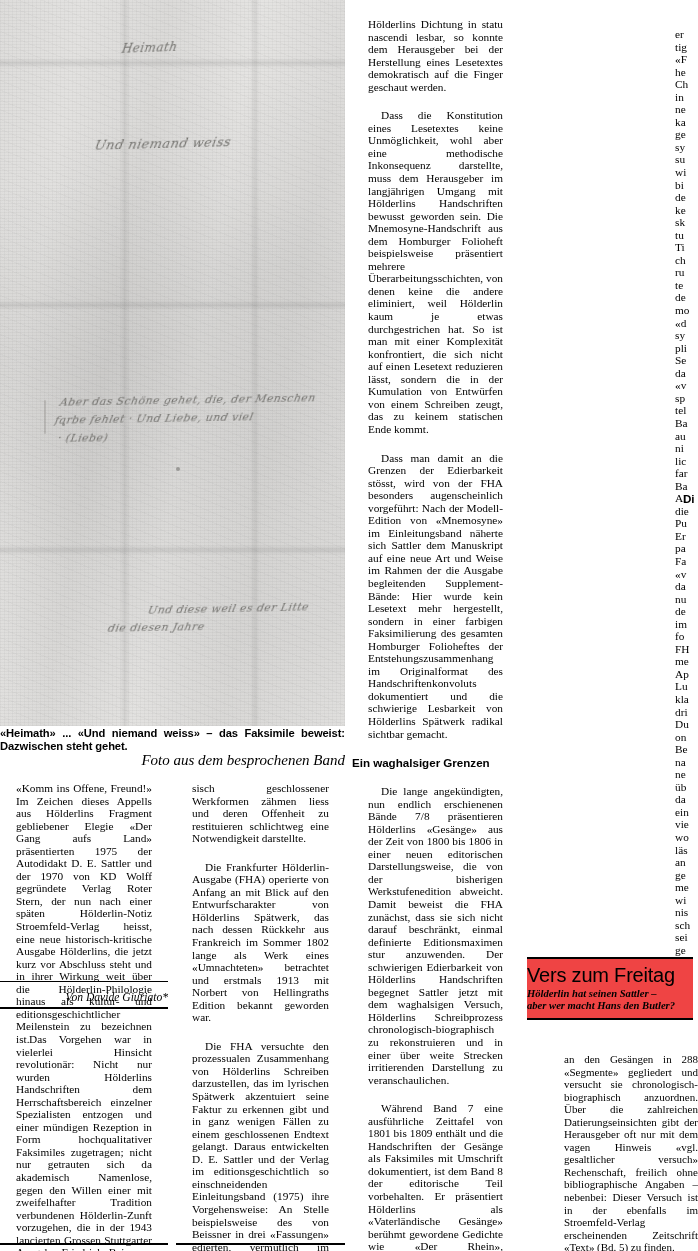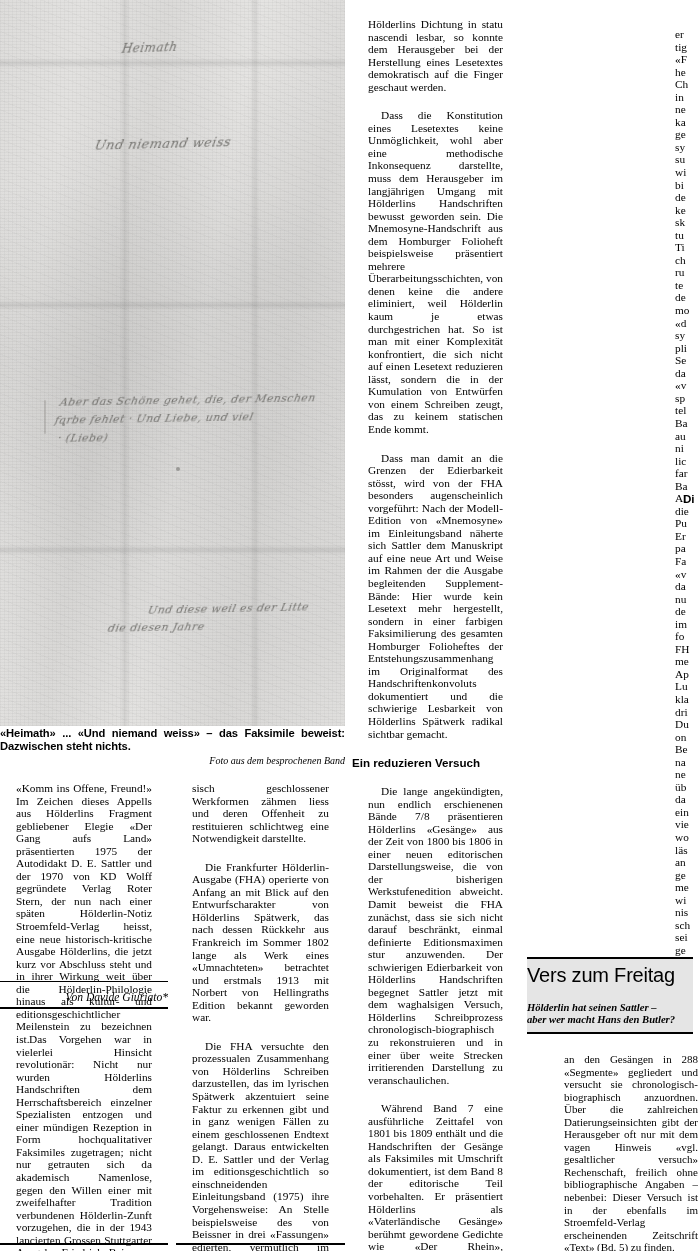--- a/index.html
+++ b/index.html
@@ -56,21 +56,21 @@
   
   .caption-wrap{position:absolute;left:0;top:727px;width:345px;}
   .caption-head{
     font-family:"Liberation Sans", sans-serif;
     font-weight:bold;font-size:11.2px;line-height:13.4px;
     text-align:justify;text-align-last:left;
     letter-spacing:-0.1px;
   }
   .caption-credit{
     font-family:"Liberation Serif", serif;
-    font-style:italic;font-size:10px;line-height:13px;
+    font-style:italic;font-size:15px;line-height:13px;
     text-align:right;margin-top:0px;
   }
 
   
   .col{
     position:absolute;
     font-size:11.3px;
     line-height:12.55px;
     text-align:justify;
     -webkit-hyphens:auto;hyphens:auto;
@@ -98,31 +98,31 @@
     font-family:"Liberation Sans", sans-serif;
     font-weight:bold;font-size:11.6px;line-height:13px;
     margin:5px 0 1px 0;text-indent:0;text-align:left;
   }
 
   
   .vzf{
     position:absolute;left:527px;top:957px;width:166px;
     border-top:2px solid #000;border-bottom:2px solid #000;
     padding:5px 0 5px 0;
-    background:#e5e5e5;
+    background:#ef4444;
   }
   .vzf-title{
     font-family:"Liberation Sans", sans-serif;
     font-weight:normal;font-size:20px;line-height:22px;
     letter-spacing:-0.2px;
   }
   .vzf-sub{
     font-family:"Liberation Serif", serif;
     font-style:italic;font-weight:bold;font-size:10.6px;line-height:12.4px;
-    margin-top:16px;
+    margin-top:2px;
   }
 </style>
 </head>
 <body>
 
 <div class="page">
 
   <div class="facsimile">
     <div class="grain"></div>
     <div class="fold" style="top:58px;"></div>
@@ -141,21 +141,21 @@
 
     <div class="hw" style="left:148px;top:604px;font-size:11px;transform:rotate(-1.2deg) skewX(-13deg);">Und diese weil es der Litte</div>
     <div class="hw" style="left:108px;top:622px;font-size:11px;transform:rotate(-1deg) skewX(-13deg);">die diesen Jahre</div>
 
     <div class="inkdot" style="left:176px;top:467px;width:4px;height:4px;"></div>
     <div class="inkdot" style="left:62px;top:423px;width:3px;height:3px;"></div>
     <div class="inkline" style="left:44px;top:400px;width:1.5px;height:34px;opacity:.25;"></div>
   </div>
 
   <div class="caption-wrap">
-    <div class="caption-head">«Heimath» ... «Und niemand weiss» – das Faksimile beweist: Dazwischen steht nichts.</div>
+    <div class="caption-head">«Heimath» ... «Und niemand weiss» – das Faksimile beweist: Dazwischen steht gehet.</div>
     <div class="caption-credit">Foto aus dem besprochenen Band</div>
   </div>
 
   <div class="col" id="col1">
     <p class="noind">«Komm ins Offene, Freund!» Im Zeichen dieses Appells aus Hölderlins Fragment gebliebener Elegie «Der Gang aufs Land» präsentierten 1975 der Autodidakt D. E. Sattler und der 1970 von KD Wolff gegründete Verlag Roter Stern, der nun nach einer späten Hölderlin-Notiz Stroemfeld-Verlag heisst, eine neue historisch-kritische Ausgabe Hölderlins, die jetzt kurz vor Abschluss steht und in ihrer Wirkung weit über die Hölderlin-Philologie hinaus als kultur- und editionsgeschichtlicher Meilenstein zu bezeichnen ist.</p>
   </div>
 
   <div class="rule-thin" style="left:0px;top:981px;width:168px;"></div>
   <div class="byline">Von Davide Giuriato*</div>
   <div class="rule-thick" style="left:0px;top:1007px;width:168px;"></div>
@@ -169,21 +169,21 @@
     <p class="noind">sisch geschlossener Werkformen zähmen liess und deren Offenheit zu restituieren schlichtweg eine Notwendigkeit darstellte.</p>
     <p>Die Frankfurter Hölderlin-Ausgabe (FHA) operierte von Anfang an mit Blick auf den Entwurfscharakter von Hölderlins Spätwerk, das nach dessen Rückkehr aus Frankreich im Sommer 1802 lange als Werk eines «Umnachteten» betrachtet und erstmals 1913 mit Norbert von Hellingraths Edition bekannt geworden war.</p>
     <p>Die FHA versuchte den prozessualen Zusammenhang von Hölderlins Schreiben darzustellen, das im lyrischen Spätwerk akzentuiert seine Faktur zu erkennen gibt und in ganz wenigen Fällen zu einem geschlossenen Endtext gelangt. Daraus entwickelten D. E. Sattler und der Verlag im editionsgeschichtlich so einschneidenden Einleitungsband (1975) ihre Vorgehensweise: An Stelle beispielsweise des von Beissner in drei «Fassungen» edierten, vermutlich im Sommer 1805 entstandenen Mnemosyne-Gedichts wurden durch die Faksimilierung und eine möglichst getreue Umschrift der Handschrift die verschiedenen Schichten der Niederschrift in einer «Phasenanalyse» typographisch differenziert dargestellt, ehe als Ende dieses Prozesses der Vorschlag eines Endtextes vorgebracht wurde. So konnte</p>
   </div>
   <div class="rule-thick" style="left:176px;top:1243px;width:169px;"></div>
 
   <div class="col" id="col3">
     <p class="noind">Hölderlins Dichtung in statu nascendi lesbar, so konnte dem Herausgeber bei der Herstellung eines Lesetextes demokratisch auf die Finger geschaut werden.</p>
     <p>Dass die Konstitution eines Lesetextes keine Unmöglichkeit, wohl aber eine methodische Inkonsequenz darstellte, muss dem Herausgeber im langjährigen Umgang mit Hölderlins Handschriften bewusst geworden sein. Die Mnemosyne-Handschrift aus dem Homburger Folioheft beispielsweise präsentiert mehrere Überarbeitungsschichten, von denen keine die andere eliminiert, weil Hölderlin kaum je etwas durchgestrichen hat. So ist man mit einer Komplexität konfrontiert, die sich nicht auf einen Lesetext reduzieren lässt, sondern die in der Kumulation von Entwürfen von einem Schreiben zeugt, das zu keinem statischen Ende kommt.</p>
     <p>Dass man damit an die Grenzen der Edierbarkeit stösst, wird von der FHA besonders augenscheinlich vorgeführt: Nach der Modell-Edition von «Mnemosyne» im Einleitungsband näherte sich Sattler dem Manuskript auf eine neue Art und Weise im Rahmen der die Ausgabe begleitenden Supplement-Bände: Hier wurde kein Lesetext mehr hergestellt, sondern in einer farbigen Faksimilierung des gesamten Homburger Folioheftes der Entstehungszusammenhang im Originalformat des Handschriftenkonvoluts dokumentiert und die schwierige Lesbarkeit von Hölderlins Spätwerk radikal sichtbar gemacht.</p>
-    <div class="subhead">Ein reduzieren Versuch</div>
+    <div class="subhead">Ein waghalsiger Grenzen</div>
     <p>Die lange angekündigten, nun endlich erschienenen Bände 7/8 präsentieren Hölderlins «Gesänge» aus der Zeit von 1800 bis 1806 in einer neuen editorischen Darstellungsweise, die von der bisherigen Werkstufenedition abweicht. Damit beweist die FHA zunächst, dass sie sich nicht darauf beschränkt, einmal definierte Editionsmaximen stur anzuwenden. Der schwierigen Edierbarkeit von Hölderlins Handschriften begegnet Sattler jetzt mit dem waghalsigen Versuch, Hölderlins Schreibprozess chronologisch-biographisch zu rekonstruieren und in einer über weite Strecken irritierenden Darstellung zu veranschaulichen.</p>
     <p>Während Band 7 eine ausführliche Zeittafel von 1801 bis 1809 enthält und die Handschriften der Gesänge als Faksimiles mit Umschrift dokumentiert, ist dem Band 8 der editorische Teil vorbehalten. Er präsentiert Hölderlins als «Vaterländische Gesänge» berühmt gewordene Gedichte wie «Der Rhein», «Germanien», «Patmos», «Friedensfeier», «Mnemosyne» nicht mehr als «Texte» im herkömmlichen Sinne. Vielmehr sieht Sattler Hölderlins Schreibarbeit</p>
   </div>
 
   <div class="col" id="col4"></div>
 
   <div class="vzf">
     <div class="vzf-title">Vers zum Freitag</div>
     <div class="vzf-sub">
       <div>Hölderlin hat seinen Sattler –</div>

